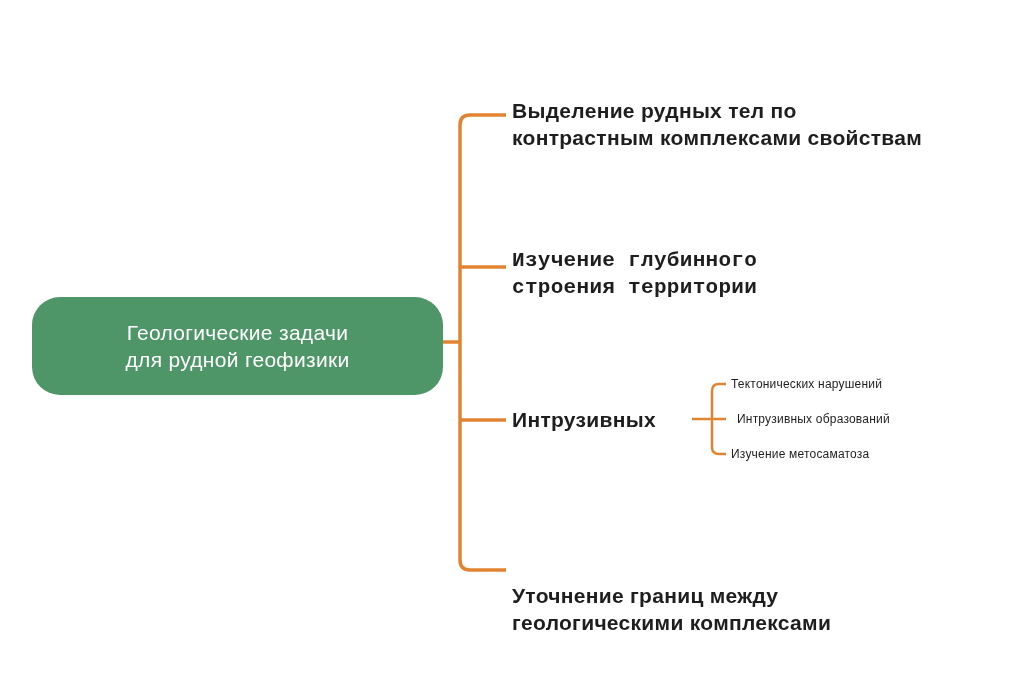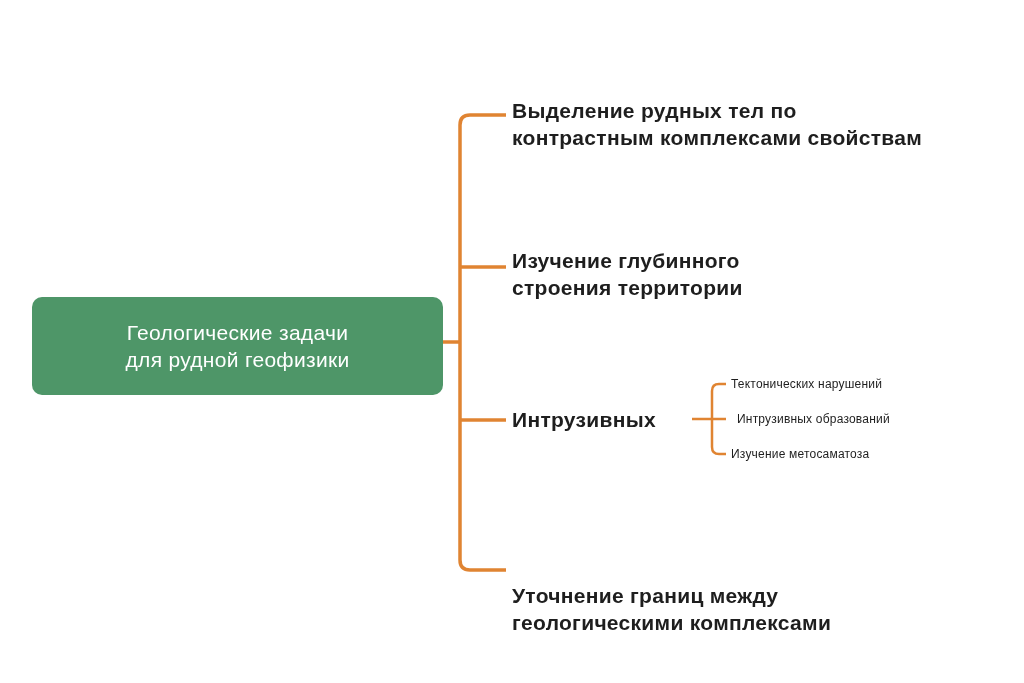--- a/index.html
+++ b/index.html
@@ -16,42 +16,42 @@
     position: absolute;
     left: 0; top: 0;
     width: 1024px; height: 683px;
     color: var(--accent-orange, #E08432);
   }
   .root-node {
     position: absolute;
     left: 32px; top: 297px;
     width: 411px; height: 98px;
     background: var(--root-green, #4E9668);
-    border-radius: 10px;
+    border-radius: 28px;
     display: flex;
     align-items: center;
     justify-content: center;
     text-align: center;
     color: #ffffff;
     font-size: 21px;
     line-height: 27px;
     font-weight: 500;
     letter-spacing: 0.3px;
     white-space: pre-line;
   }
   .branch-label {
     position: absolute;
     font-size: 21px;
     line-height: 27px;
     font-weight: 600;
     letter-spacing: 0.3px;
     white-space: pre-line;
   }
   #branch-1 { left: 512px; top: 97px; }
-  #branch-2 { left: 512px; top: 247px; }
+  #branch-2 { left: 512px; top: 247px; font-family: Liberation Mono, monospace; }
   #branch-3 { left: 512px; top: 406px; }
   #branch-4 { left: 512px; top: 582px; }
   .sub-label {
     position: absolute;
     font-size: 12px;
     line-height: 20px;
     font-weight: 400;
     letter-spacing: 0.2px;
     white-space: nowrap;
   }

